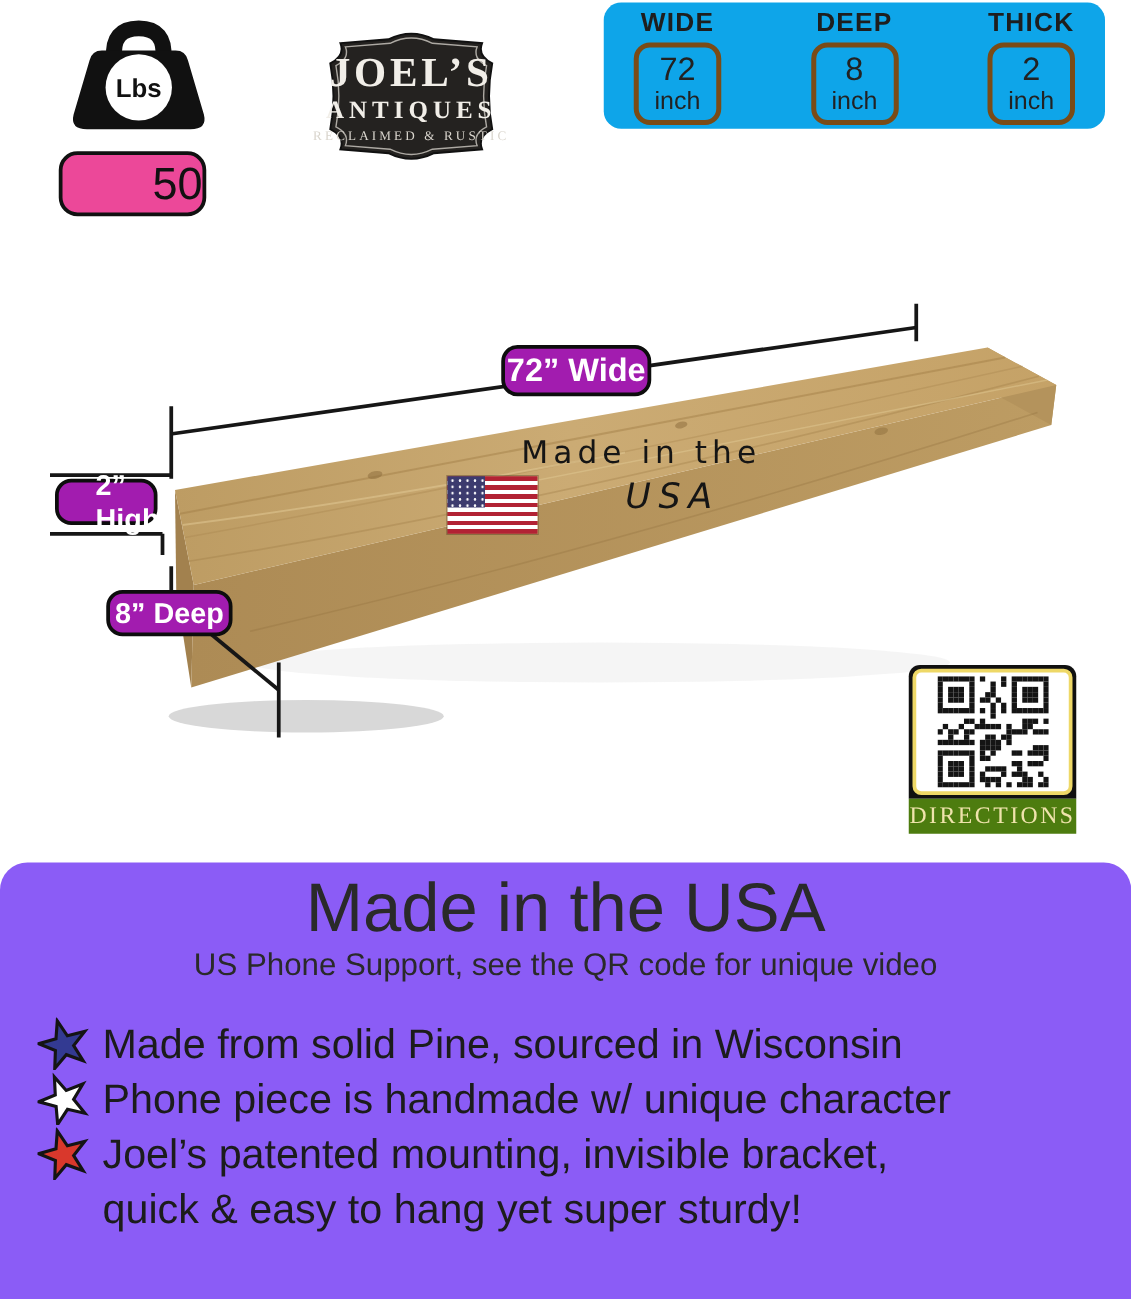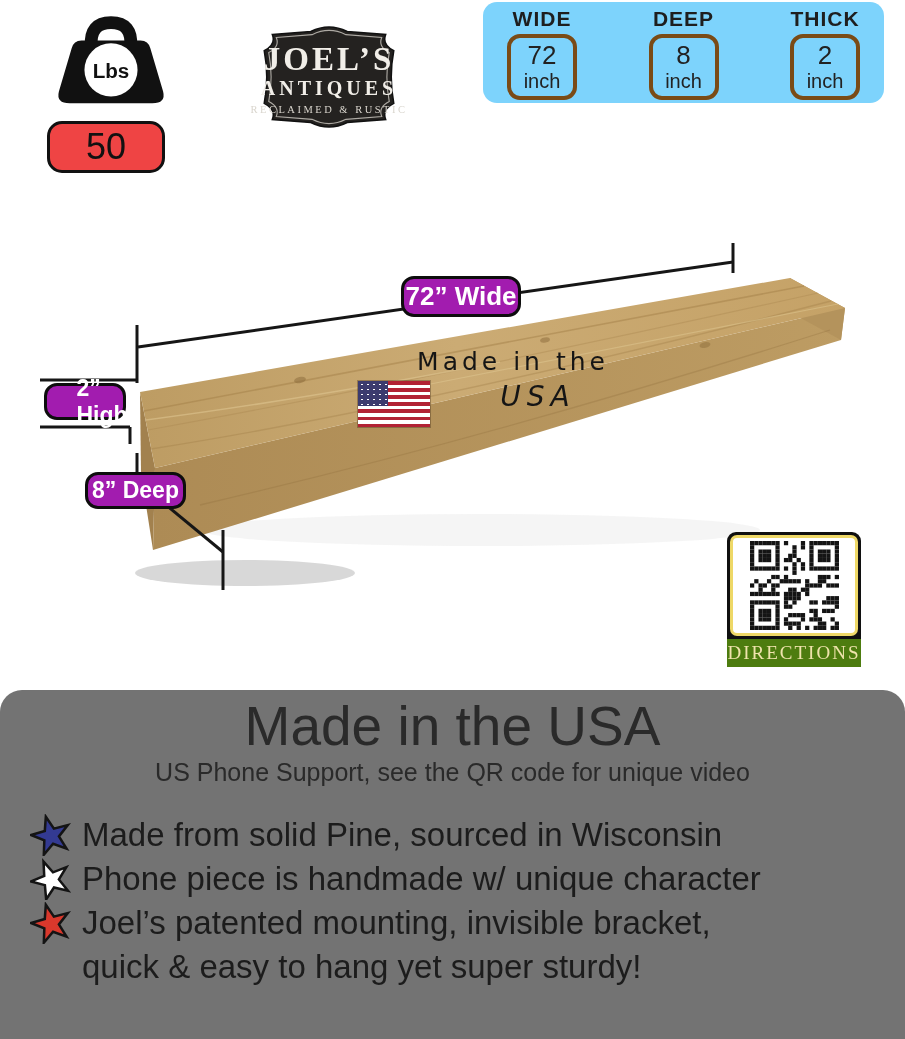--- a/index.html
+++ b/index.html
@@ -2,38 +2,38 @@
 <html><head>
 <meta charset="utf-8">
 <style>
   html,body{margin:0;padding:0;background:#fff;}
   .page{position:relative;width:905px;height:1039px;background:#ffffff;overflow:hidden;
         font-family:"Liberation Sans",sans-serif;}
 
   
   .kettlebell{position:absolute;left:52px;top:12px;width:118px;height:104px;}
   .weight-badge{position:absolute;left:47px;top:121px;width:112px;height:46px;
-    background:#ef4444;border:3px solid #111;border-radius:15px;
-    display:flex;align-items:center;justify-content:center;
+    background:#ec4899;border:3px solid #111;border-radius:15px;
+    display:flex;align-items:center;justify-content:flex-end;
     font-size:36px;color:#111;}
 
   .logo-badge{position:absolute;left:246px;top:22px;width:166px;height:110px;}
   .logo-badge svg{position:absolute;left:0;top:0;}
   .logo-text{position:absolute;left:0;top:0;width:100%;height:100%;
     display:flex;flex-direction:column;align-items:center;justify-content:center;
     padding-top:2px;text-align:center;}
   .logo-name{font-family:"Liberation Serif",serif;font-weight:bold;font-size:33px;
     letter-spacing:3px;color:#f1eee8;line-height:1.0;}
   .logo-line2{font-family:"Liberation Serif",serif;font-weight:bold;font-size:20px;
     letter-spacing:4px;color:#f1eee8;line-height:1.25;}
   .logo-tagline{font-family:"Liberation Serif",serif;font-size:10.5px;
     letter-spacing:2.5px;color:#d9d5cd;margin-top:3px;}
 
   .specs-panel{position:absolute;left:483px;top:2px;width:401px;height:101px;
-    background:#7dd3fc;border-radius:14px;display:flex;justify-content:space-between;
+    background:#0ea5e9;border-radius:14px;display:flex;justify-content:space-between;
     padding:5px 16px 0 16px;box-sizing:border-box;}
   .spec{width:86px;text-align:center;}
   .spec-label{font-size:21px;font-weight:bold;color:#1e1e1e;letter-spacing:1px;margin-bottom:3px;}
   .spec-box{width:62px;height:58px;border:4px solid #7a4b16;border-radius:13px;margin:0 auto;
     display:flex;flex-direction:column;align-items:center;justify-content:center;}
   .spec-value{font-size:26px;color:#222;line-height:1.05;}
   .spec-unit{font-size:20px;color:#222;line-height:1.1;}
 
   
   .figure-svg{position:absolute;left:0;top:230px;}
@@ -61,21 +61,21 @@
   
   .qr-block{position:absolute;left:727px;top:532px;width:134px;}
   .qr-top{background:#101010;border-radius:9px 9px 0 0;padding:3px;}
   .qr-gold{border:3px solid #eed867;border-radius:7px;background:#ffffff;padding:3px;
     display:flex;align-items:center;justify-content:center;}
   .qr-label{background:#4d7c0f;height:28px;display:flex;align-items:center;justify-content:center;
     font-family:"Liberation Serif",serif;font-size:19px;letter-spacing:2px;color:#efe3ac;}
 
   
   .footer{position:absolute;left:0;top:690px;width:905px;height:349px;
-    background:#737373;border-radius:22px 22px 0 0;}
+    background:#8b5cf6;border-radius:22px 22px 0 0;}
   .footer-heading{text-align:center;font-size:55px;color:#2a2a2a;margin-top:6px;line-height:1.1;}
   .footer-sub{text-align:center;font-size:25px;color:#2a2a2a;margin-top:1px;}
   .bullets{margin:26px 0 0 30px;}
   .bullet-row{display:flex;align-items:center;height:44px;}
   .bullet-star{width:42px;height:42px;margin-right:10px;flex:none;}
   .bullet-text{font-size:33px;color:#1c1c1c;white-space:nowrap;}
   .bullet-indent{margin-left:52px;}
 </style>
 </head>
 <body>

